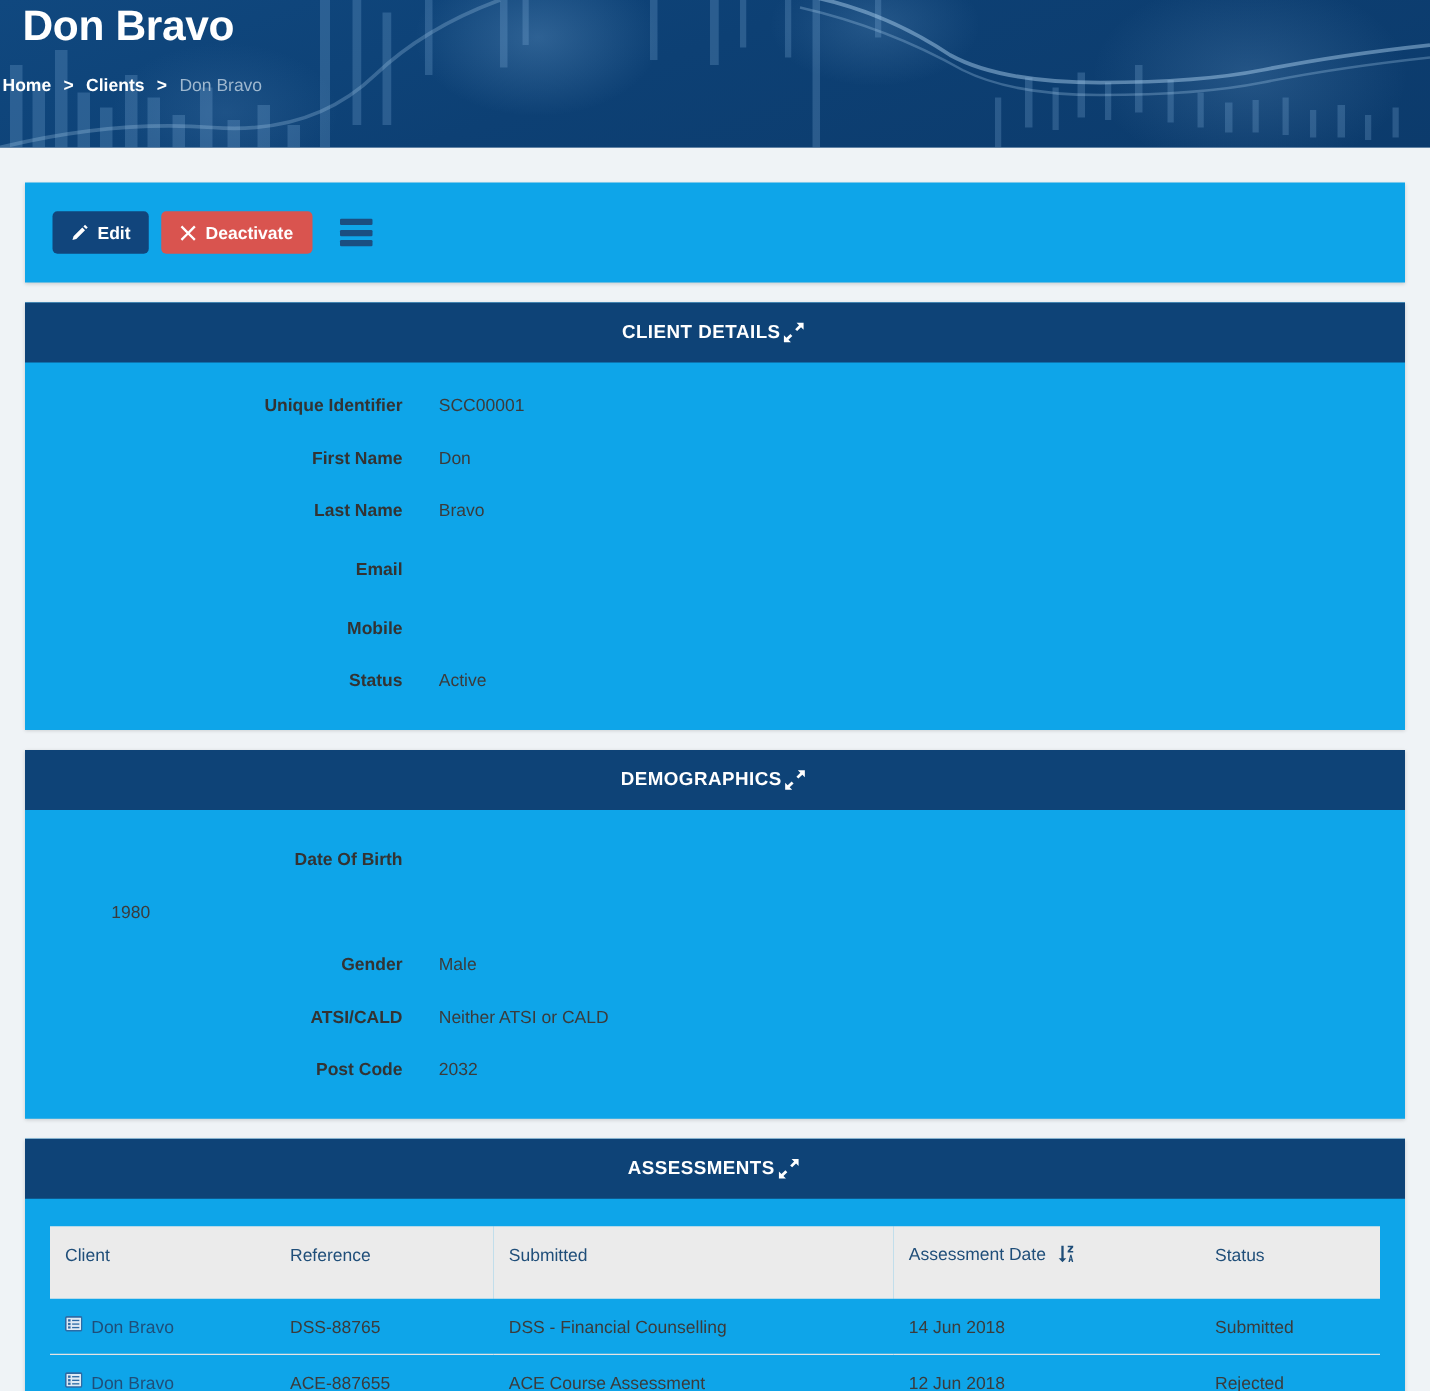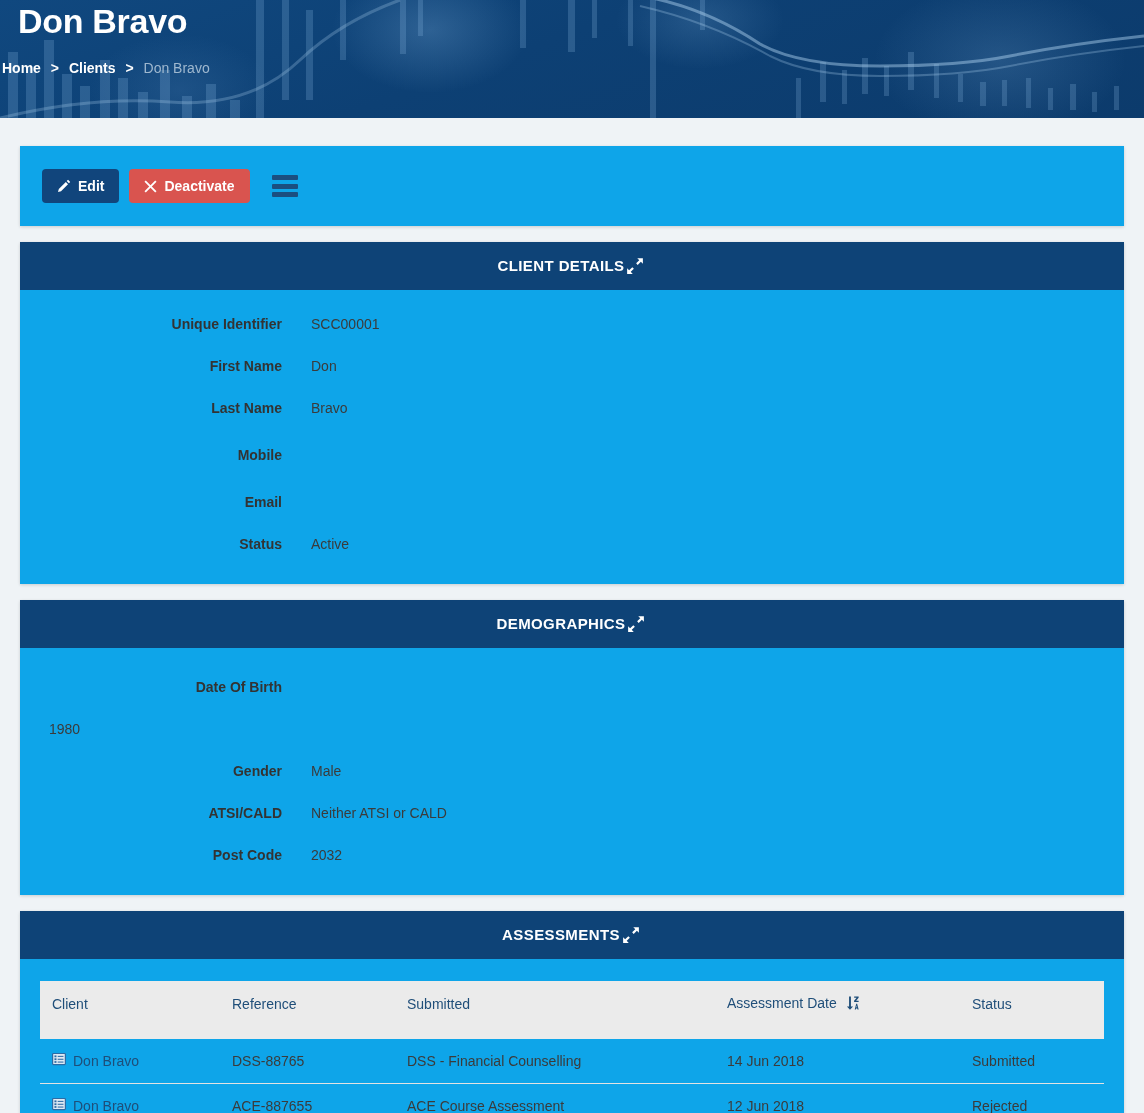--- a/index.html
+++ b/index.html
@@ -156,20 +156,21 @@
 
   .panel-body {
     padding: 24px 0 30px 0;
   }
 
   
   .field-row {
     display: flex;
     align-items: baseline;
     margin-bottom: 22px;
+    padding-left: 40px;
   }
   .field-row:last-child { margin-bottom: 0; }
 
   .field-label {
     width: 262px;
     text-align: right;
     font-weight: bold;
     font-size: 14px;
     color: #333333;
     line-height: 20px;
@@ -341,25 +342,25 @@
       </div>
       <div class="field-row">
         <div class="field-label">First Name</div>
         <div class="field-value">Don</div>
       </div>
       <div class="field-row">
         <div class="field-label">Last Name</div>
         <div class="field-value">Bravo</div>
       </div>
       <div class="field-row">
+        <div class="field-label">Email</div>
+        <div class="field-value"></div>
+      </div>
+      <div class="field-row">
         <div class="field-label">Mobile</div>
-        <div class="field-value"></div>
-      </div>
-      <div class="field-row">
-        <div class="field-label">Email</div>
         <div class="field-value"></div>
       </div>
       <div class="field-row">
         <div class="field-label">Status</div>
         <div class="field-value">Active</div>
       </div>
     </div>
   </section>
 
   <section class="panel">

